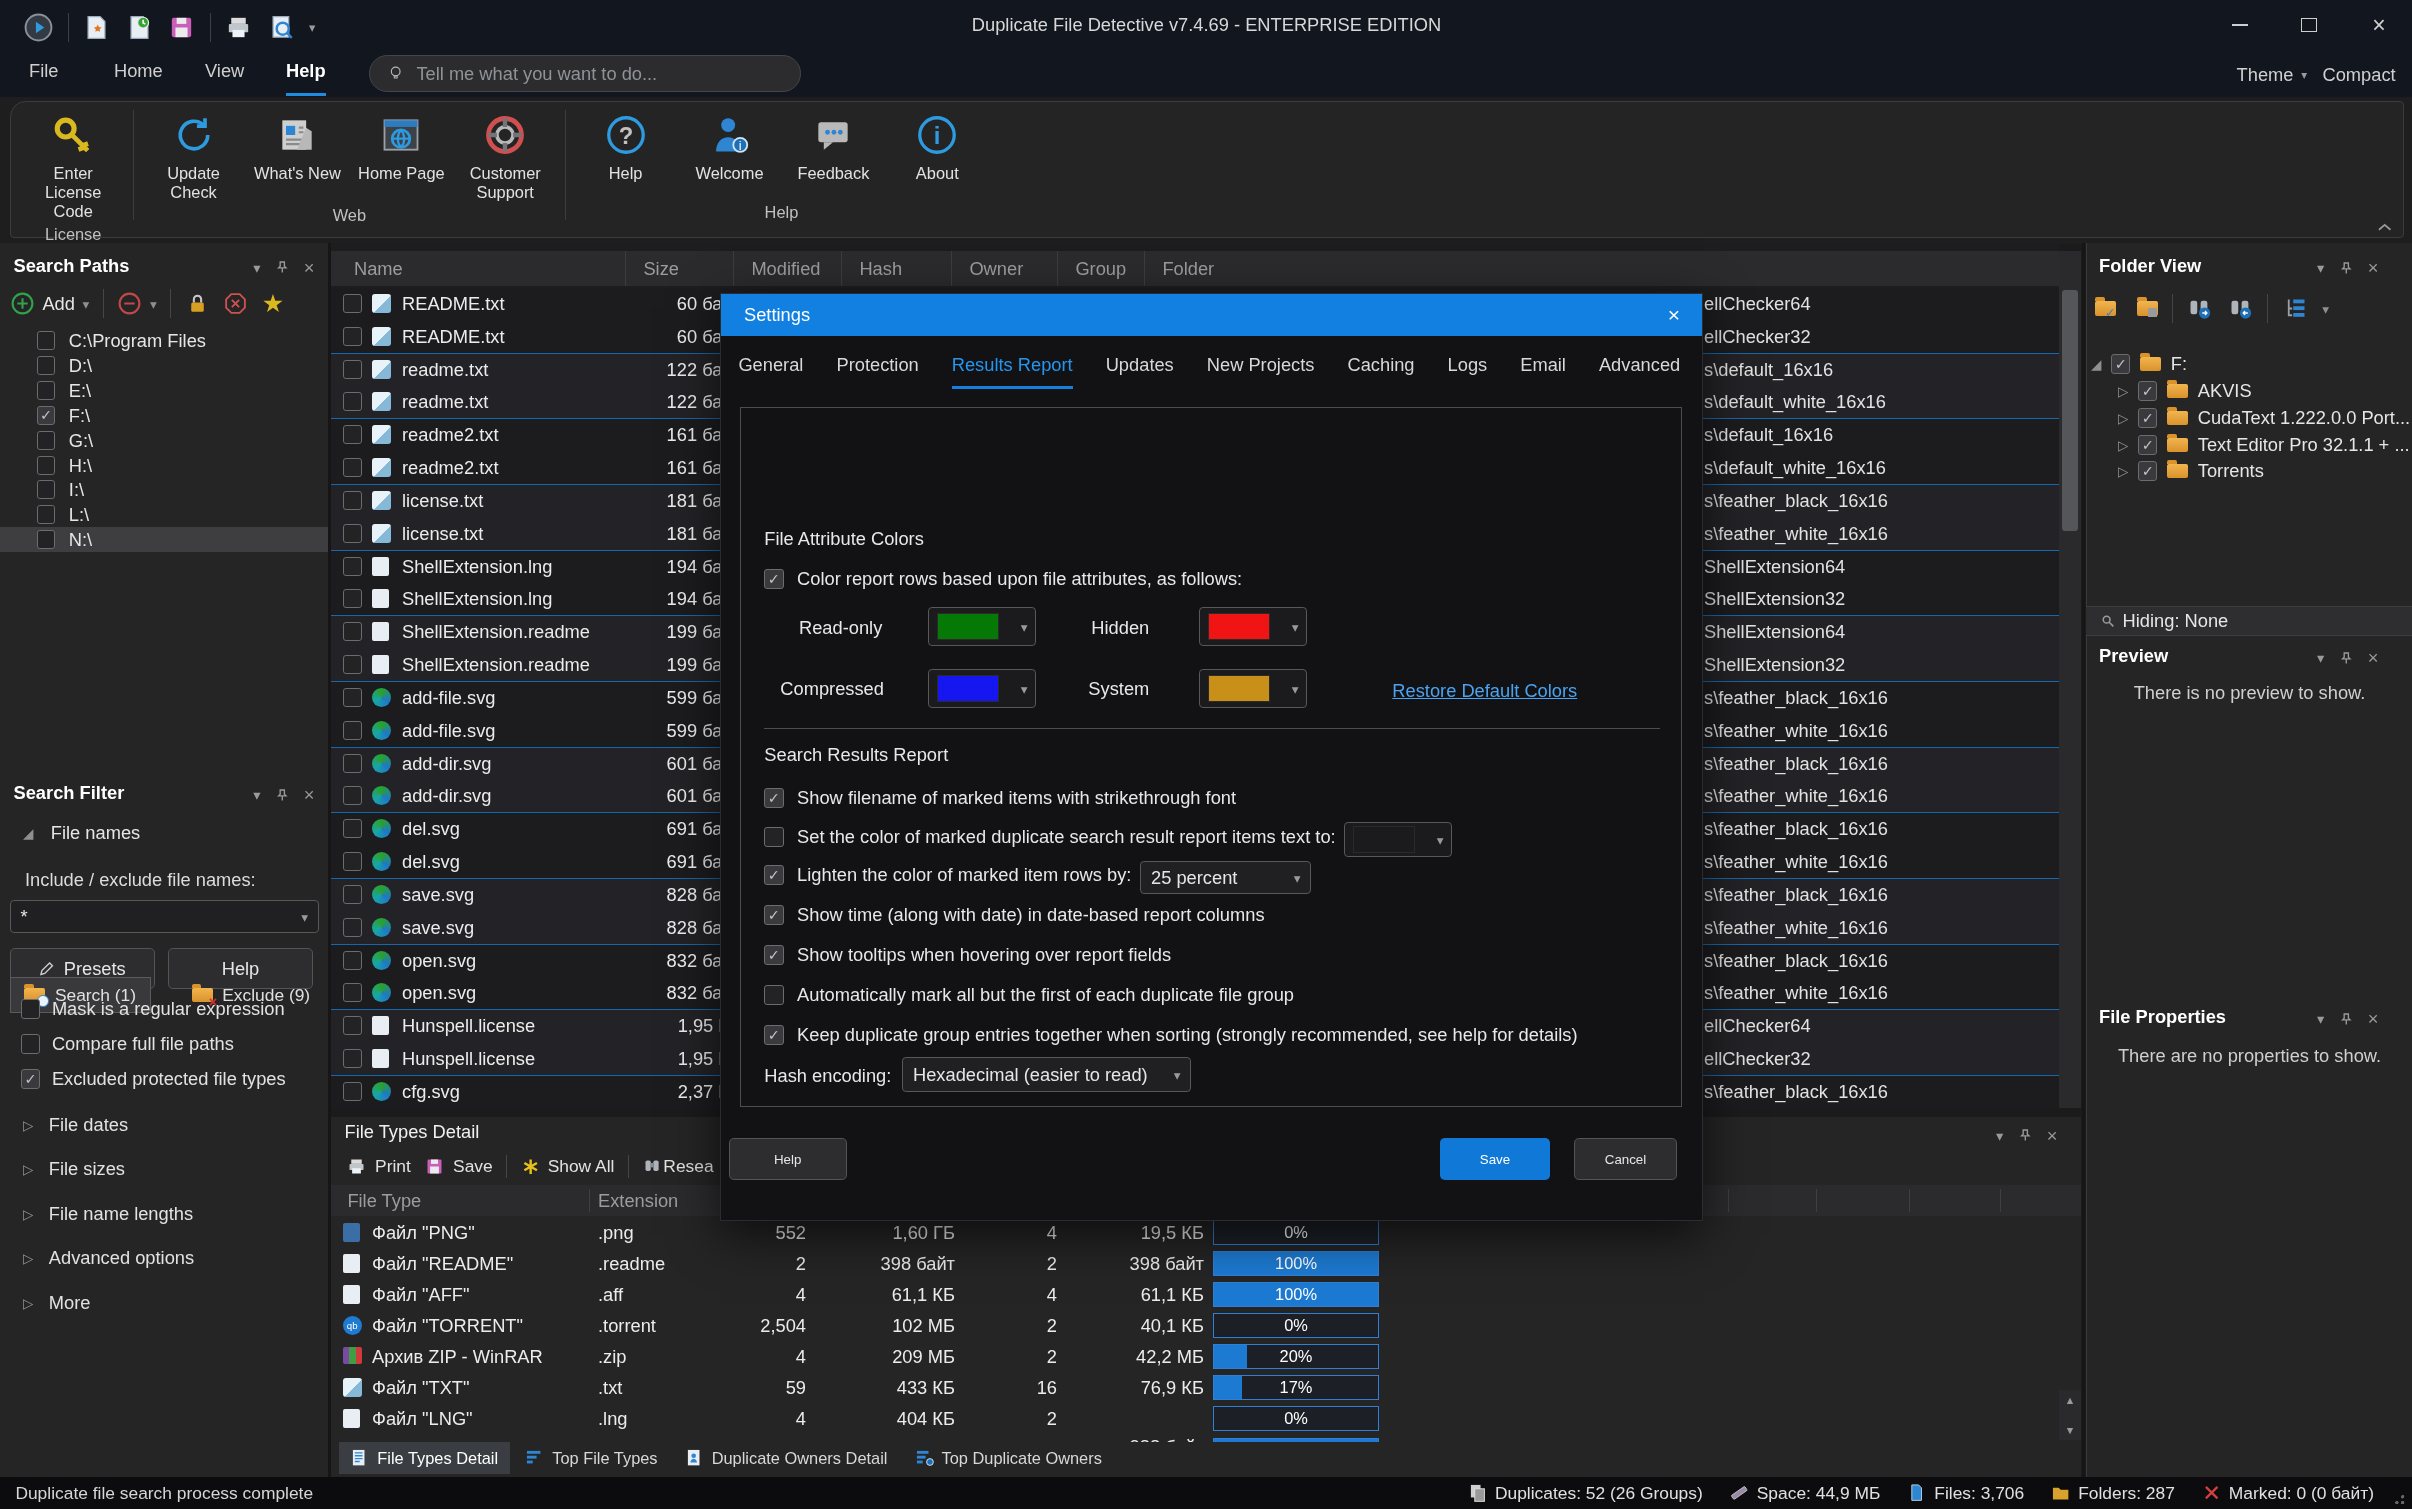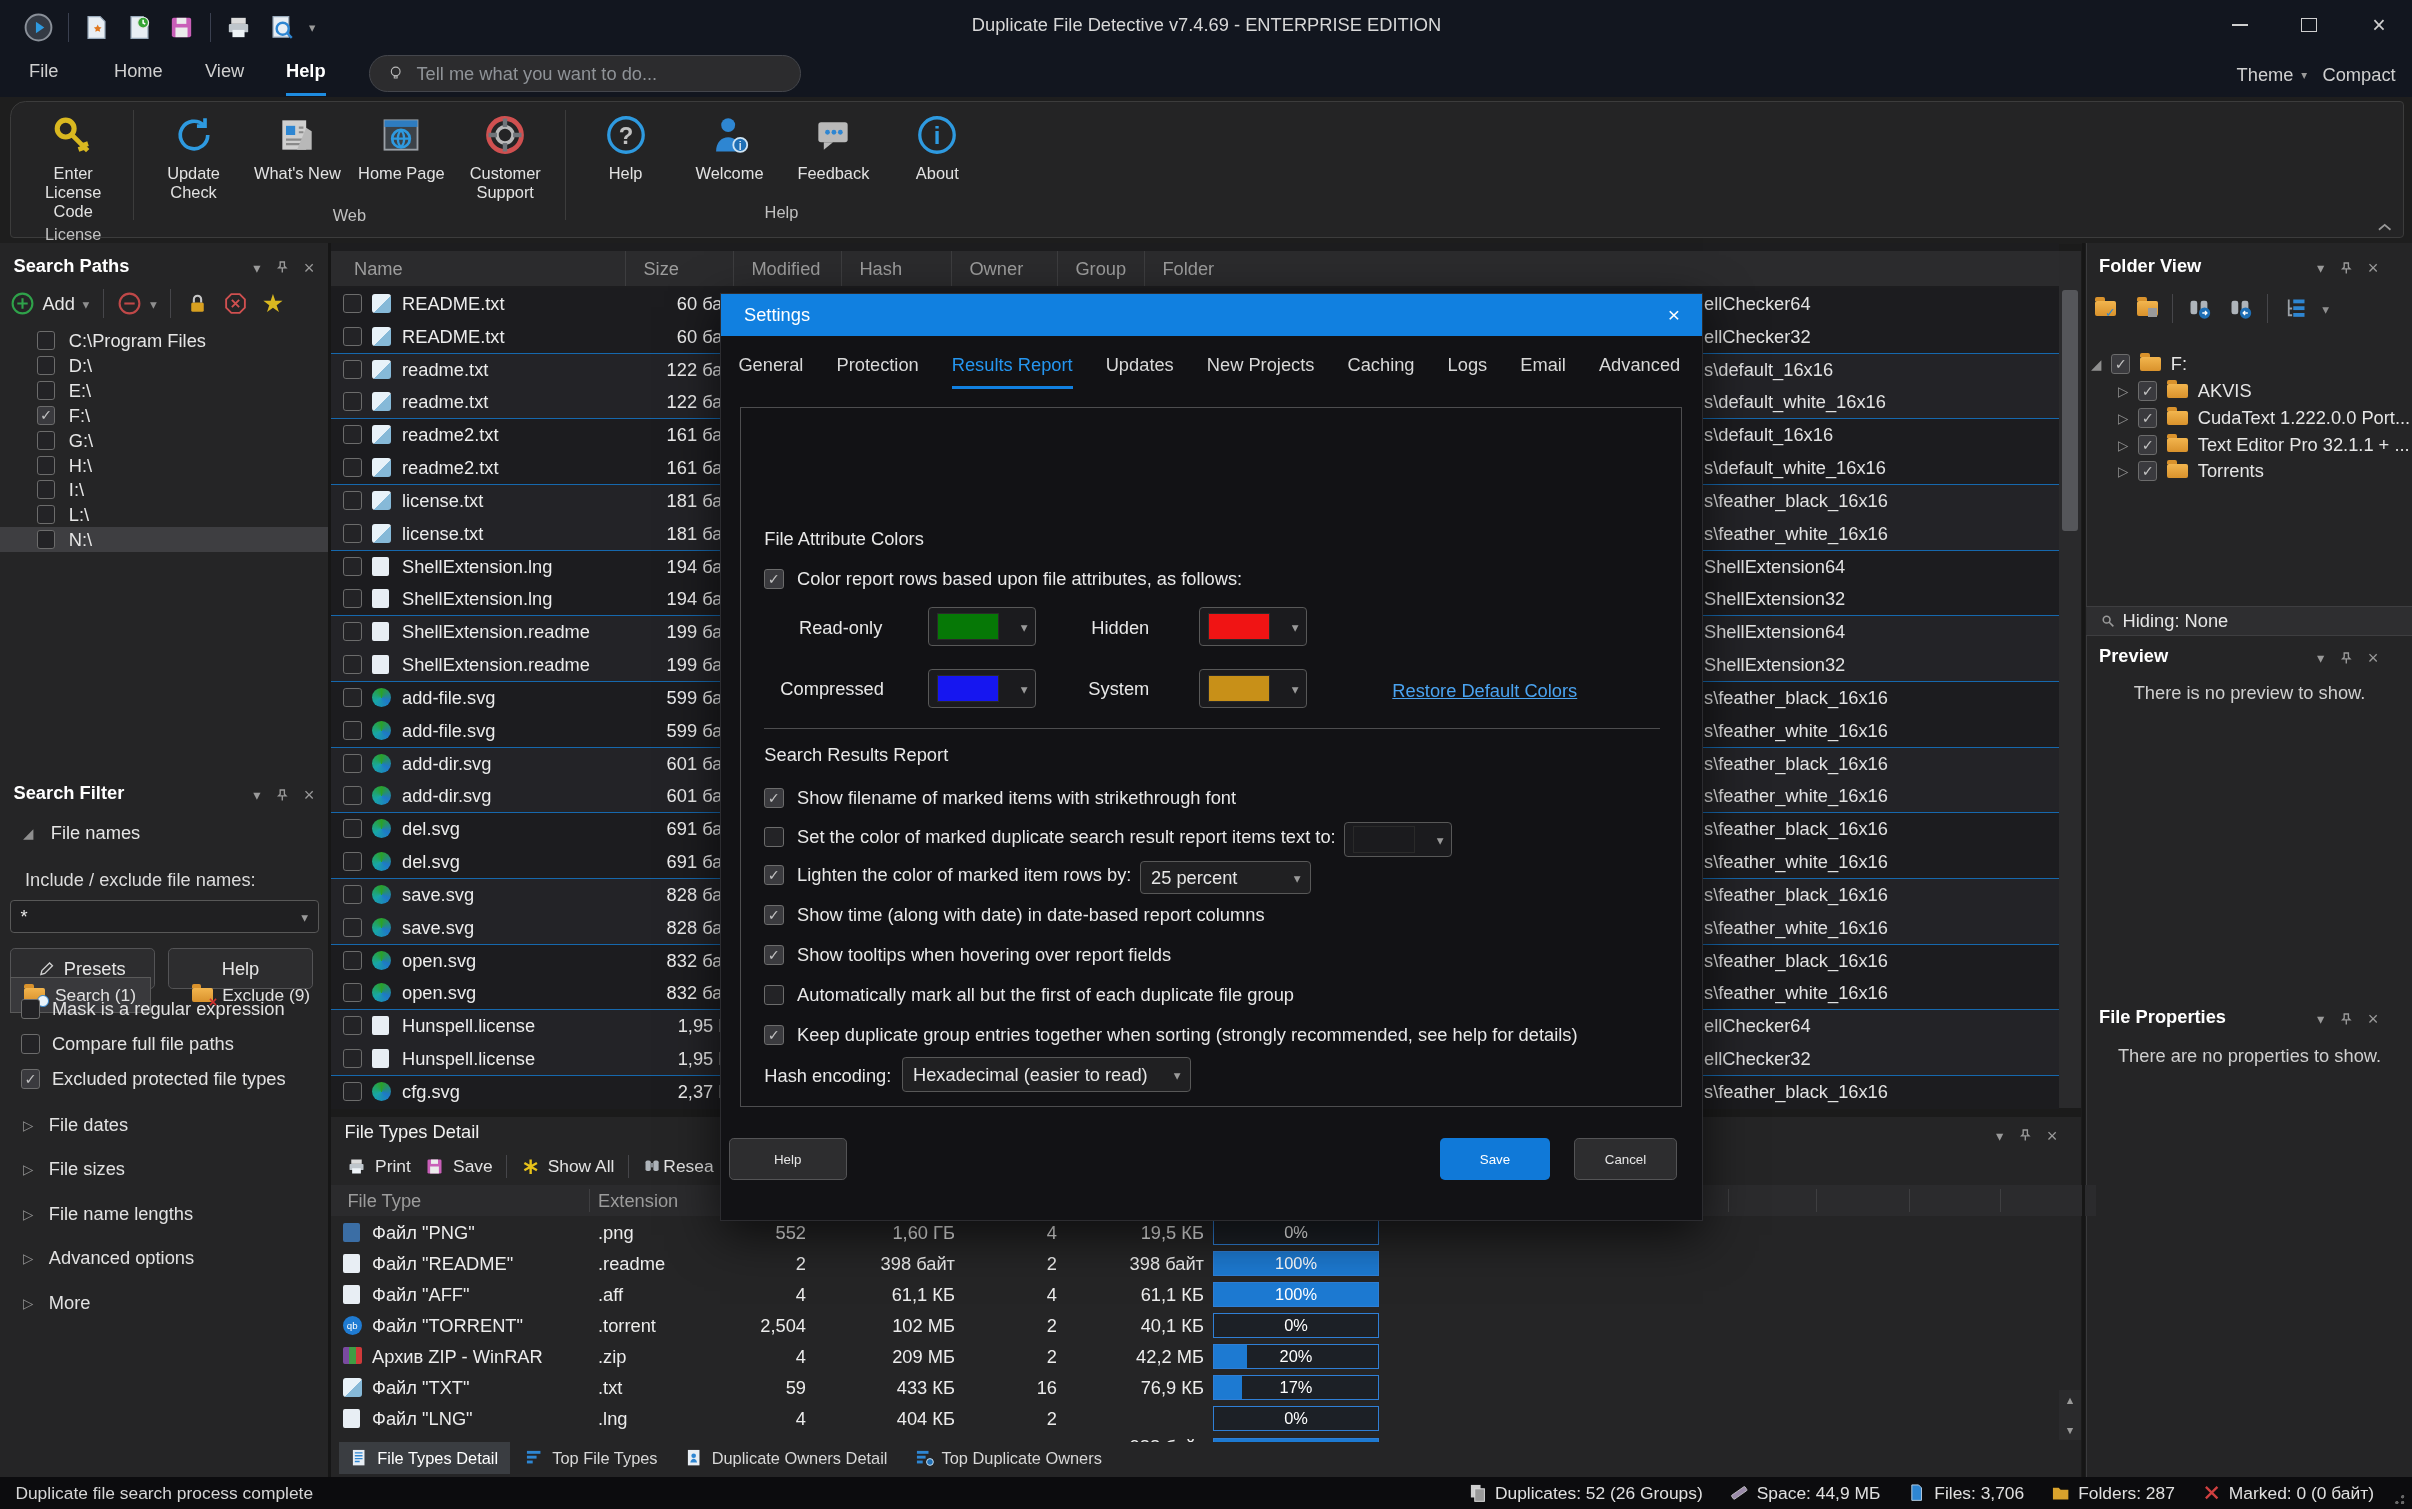--- a/index.html
+++ b/index.html
@@ -92,21 +92,21 @@
   #rightbar{left:2086px;top:243px;width:327px;height:1234px;background:#252526;border-left:1px solid #3a3a3c;}
   .trow{position:absolute;display:flex;align-items:center;gap:9.7px;color:#e6e6e6;}
   #fv-hiding{left:2086px;top:606px;width:327px;height:30px;background:#2e2e30;border-top:1px solid #3e3e40;border-bottom:1px solid #3e3e40;
              display:flex;align-items:center;gap:7.7px;padding-left:15.4px;box-sizing:border-box;}
   .emptytext{color:#cfcfcf;}
 
   
   #ftd{left:331px;top:1117px;width:1750px;height:360px;background:#252526;}
   #ftd-toolbar{position:absolute;left:0;top:32px;width:100%;height:35px;display:flex;align-items:center;gap:13.5px;padding-left:15.4px;box-sizing:border-box;color:#e2e2e2;font-size:17.4px;}
   .tsep{width:1px;height:23px;background:#46464a;}
-  #ftd-header{position:absolute;left:0;top:68px;width:1750px;height:31px;background:#2b2b2d;color:#9c9c9c;padding-left:15px;}
+  #ftd-header{position:absolute;left:0;top:68px;width:1750px;height:31px;background:#2b2b2d;color:#9c9c9c;}
   .fhsep{position:absolute;top:3.9px;width:1px;height:23px;background:#3f3f41;}
   #ftd-rows{position:absolute;left:0;top:98px;width:1750px;height:227px;overflow:hidden;}
   .frow{position:absolute;left:0;width:1750px;height:31px;color:#ececec;}
   .frow .fic{position:absolute;left:11.6px;top:5.8px;}
   .frow .c-type{position:absolute;left:41px;top:4.8px;}
   .frow .c-ext{position:absolute;left:267px;top:4.8px;}
   .frow .num{position:absolute;top:4.8px;text-align:right;}
   .pbar{position:absolute;left:882px;top:2.9px;width:166px;height:25px;border:1px solid #2f7fd6;background:#1c2026;box-sizing:border-box;}
   .pfill{position:absolute;left:0;top:0;bottom:0;background:#1d7ad2;}
   .plab{position:absolute;left:0;right:0;top:1.9px;text-align:center;color:#fff;font-size:16.4px;}

